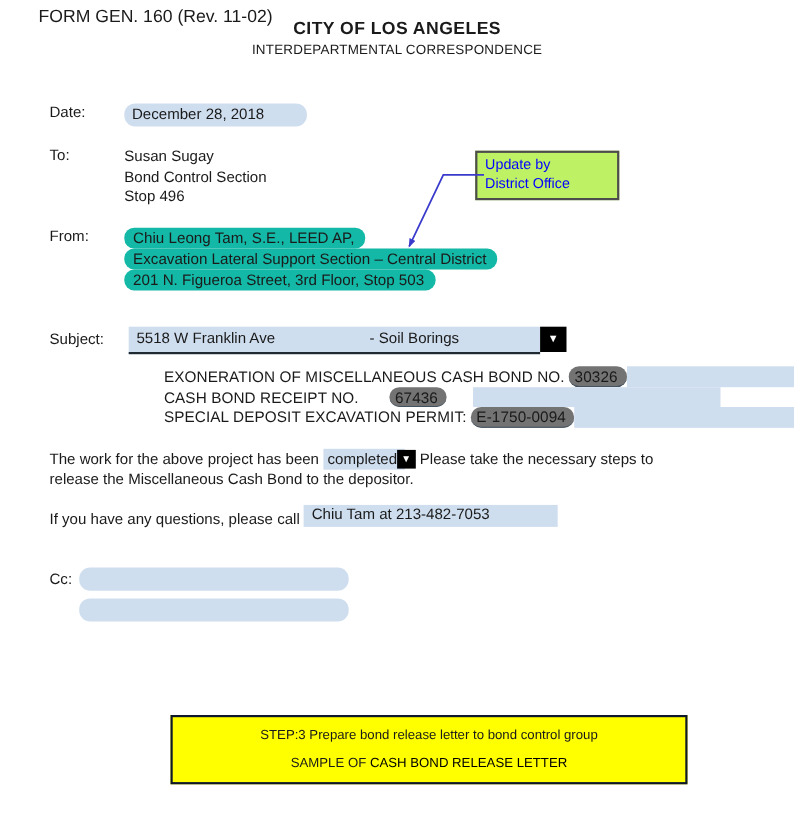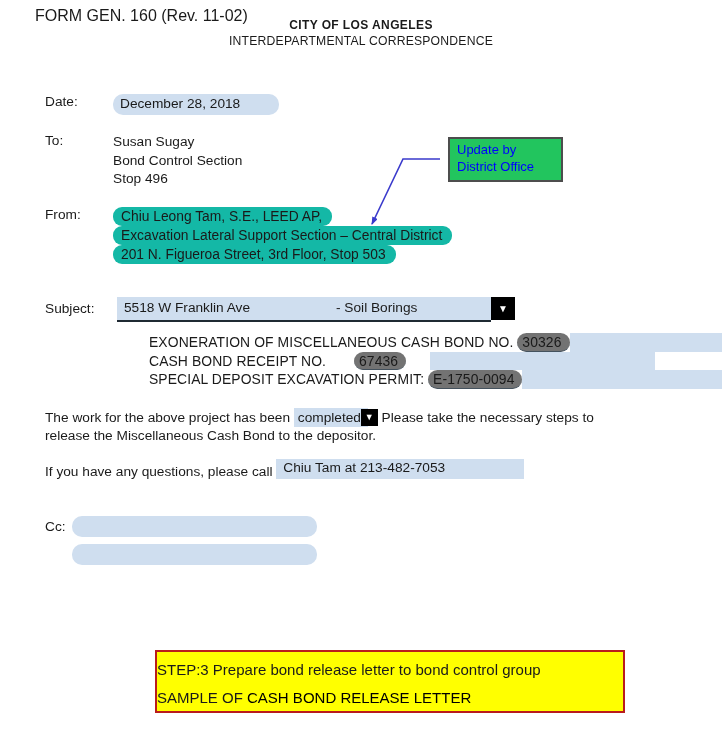--- a/index.html
+++ b/index.html
@@ -8,39 +8,39 @@
     font-family:"Liberation Sans", sans-serif; font-size:13.7px; color:#1a1a1a;
     overflow:hidden;
   }
   .abs { position:absolute; }
   .flexrow { display:flex; }
   .label-col { width:68px; flex:0 0 68px; }
 
   
   .form-number { top:7px; left:35px; font-size:16px; }
   .header-center { top:18px; left:0; width:722px; text-align:center; }
-  .page-title { font-size:12px; font-weight:bold; letter-spacing:0.4px; }
+  .page-title { font-size:16px; font-weight:bold; letter-spacing:0.4px; }
   .page-subtitle { font-size:12.2px; margin-top:2px; letter-spacing:0.2px; }
 
   
   .field { background:#cfdeef;border-radius:10px; }
   .date-field { width:159px; height:19px; padding:2px 0 0 7px; }
 
   .to-lines div, .from-lines div { line-height:18.5px; }
   .from-lines div { line-height:19px; }
   .hl-pill {
     display:inline-block; background:#14b8a6; border-radius:9px;
     padding:0 10px 0 8px; line-height:19px; white-space:nowrap; font-size:13.8px;
   }
 
   
   .callout {
-    left:448px; top:137px; width:104px; height:36px;
-    background:#22c55e; border:2.5px solid #4d4d4d;
-    color:#0000ff; font-size:13px; line-height:16.5px; padding:3px 0 2px 7px;
+    left:432px; top:137px; width:104px; height:36px;
+    background:#bef264; border:2.5px solid #4d4d4d;
+    color:#0000ff; font-size:13px; line-height:16.5px; padding:3px 16px 2px 7px;
     z-index:4;
   }
   .leader-svg { left:0; top:0; z-index:5; pointer-events:none; }
 
   
   .subject-label { left:45px; top:301px; }
   .subject-wrap { left:117px; top:297px; display:flex; }
   .subject-field {
     width:367px; height:20px; padding:3px 0 0 7px; display:flex;
     border-bottom:2px solid #1f2a33; background:#cfdeef; white-space:nowrap;
@@ -67,32 +67,32 @@
   .work-para { left:45px; top:408px; width:680px; line-height:18.4px; }
   .inline-dd { display:inline-flex; vertical-align:bottom; height:19px; }
   .work-field {
     background:#cfdeef; width:70px; overflow:hidden; white-space:nowrap;
     padding:0 0 0 4px; height:19px; line-height:19px;
   }
   .work-btn { width:17px; height:17px; margin:1px 0 0 -7px; font-size:9px; z-index:2; }
   .questions-line { left:45px; top:459px; white-space:nowrap; }
   .contact-field {
     display:inline-block; background:#cfdeef; width:224px; height:19px;
-    padding:1px 17px 0 7px; vertical-align:bottom;
+    padding:1px 0 0 7px; vertical-align:bottom;
   }
 
   
   .cc-label { left:45px; top:519px; }
   .cc-field1 { left:72px; top:516px; width:245px; height:21px; }
   .cc-field2 { left:72px; top:544px; width:245px; height:21px; }
 
   
   .footer-box {
     left:155px; top:650px; width:466px; height:59px;
-    background:#ffff00; border:2px solid #b91c1c; font-size:15px;
+    background:#ffff00; border:2px solid #0f172a; text-align:center; font-size:12px;
   }
   .footer-line1 { margin-top:9px; }
   .footer-line2 { margin-top:11px; }
   .sample-red { color:#000000; }
 </style>
 </head>
 <body>
 
 <div id="page">
 

